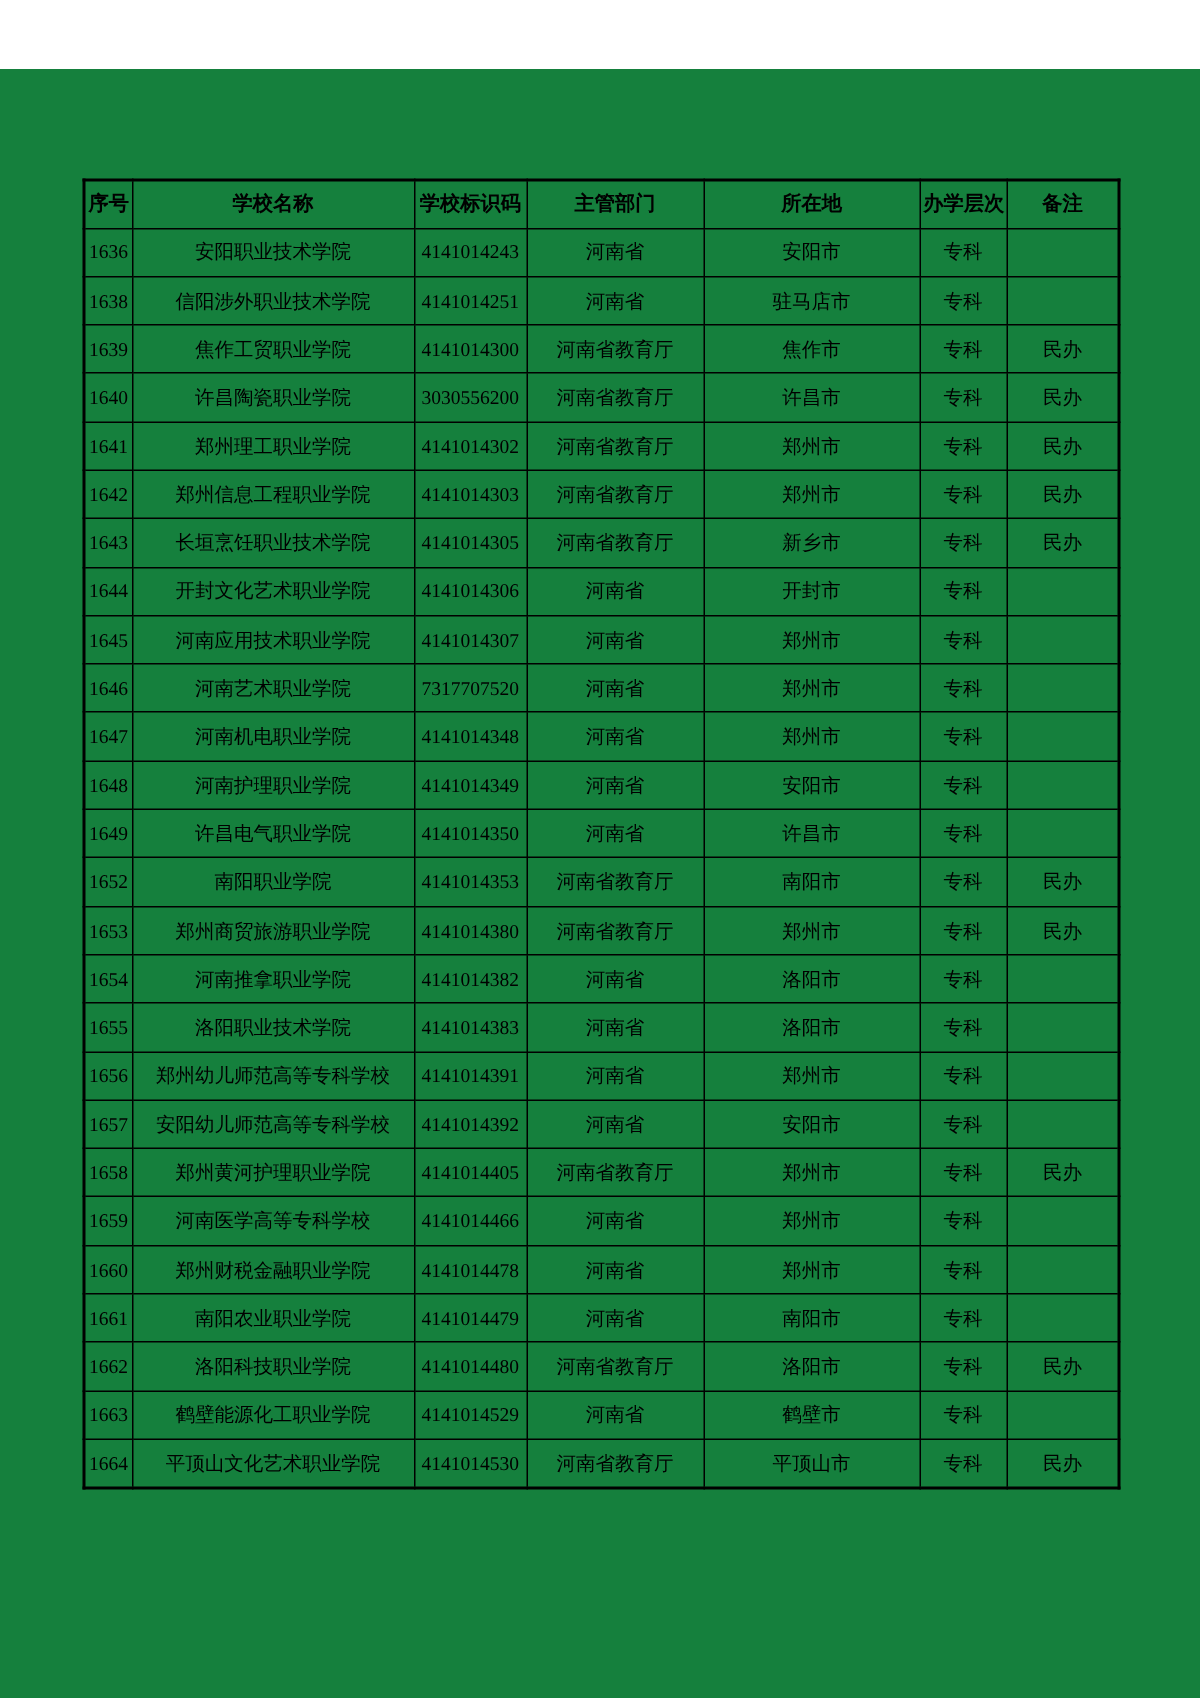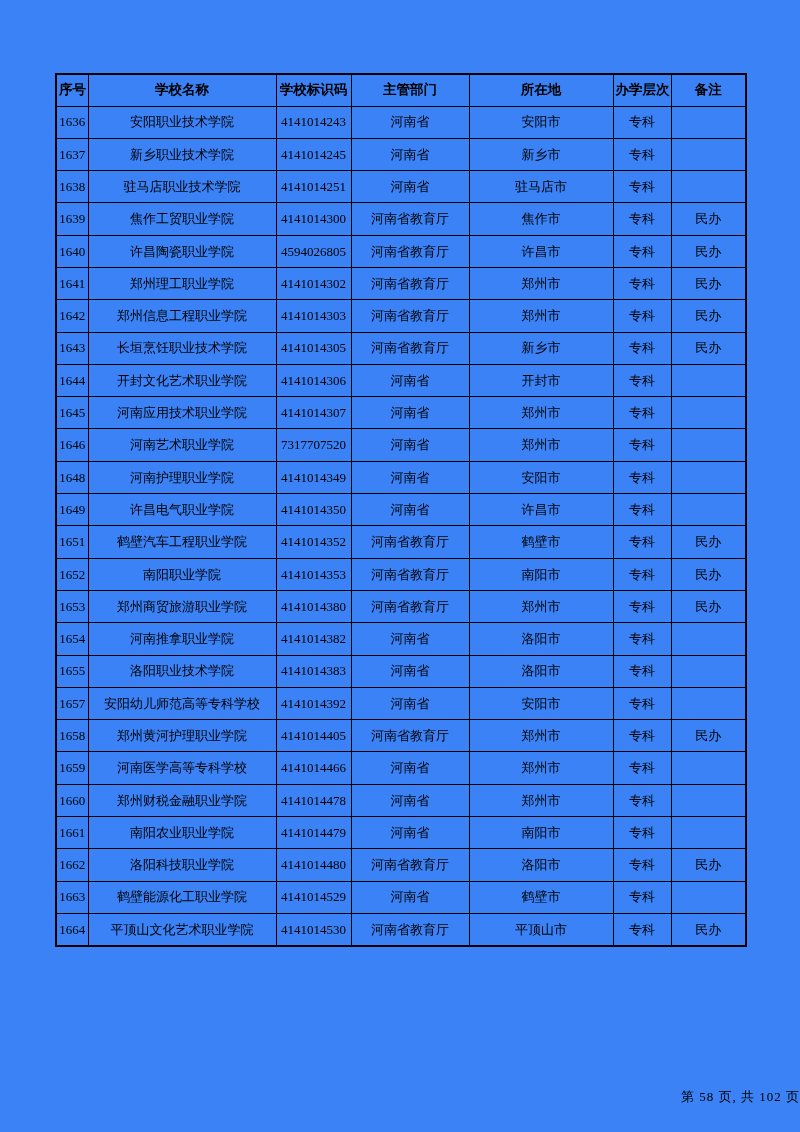--- a/index.html
+++ b/index.html
@@ -10,21 +10,22 @@
   body {
     width: 800px;
     height: 1132px;
     position: relative;
     font-family: "Liberation Serif", "DejaVu Serif", serif;
     color: #000000;
   }
   .page {
     position: absolute;
     inset: 0;
-    background: #3b82f6;
+    background: #15803d;
+    margin-top: 46px;
   }
   table.schools {
     position: absolute;
     left: 55px;
     top: 73px;
     width: 690px;
     border-collapse: collapse;
     table-layout: fixed;
     border: 2px solid #000000;
   }
@@ -90,50 +91,41 @@
         <tr>
           <td>1636</td>
           <td>安阳职业技术学院</td>
           <td>4141014243</td>
           <td>河南省</td>
           <td>安阳市</td>
           <td>专科</td>
           <td></td>
         </tr>
         <tr>
-          <td>1637</td>
-          <td>新乡职业技术学院</td>
-          <td>4141014245</td>
-          <td>河南省</td>
-          <td>新乡市</td>
-          <td>专科</td>
-          <td></td>
-        </tr>
-        <tr>
           <td>1638</td>
-          <td>驻马店职业技术学院</td>
+          <td>信阳涉外职业技术学院</td>
           <td>4141014251</td>
           <td>河南省</td>
           <td>驻马店市</td>
           <td>专科</td>
           <td></td>
         </tr>
         <tr>
           <td>1639</td>
           <td>焦作工贸职业学院</td>
           <td>4141014300</td>
           <td>河南省教育厅</td>
           <td>焦作市</td>
           <td>专科</td>
           <td>民办</td>
         </tr>
         <tr>
           <td>1640</td>
           <td>许昌陶瓷职业学院</td>
-          <td>4594026805</td>
+          <td>3030556200</td>
           <td>河南省教育厅</td>
           <td>许昌市</td>
           <td>专科</td>
           <td>民办</td>
         </tr>
         <tr>
           <td>1641</td>
           <td>郑州理工职业学院</td>
           <td>4141014302</td>
           <td>河南省教育厅</td>
@@ -180,47 +172,47 @@
         <tr>
           <td>1646</td>
           <td>河南艺术职业学院</td>
           <td>7317707520</td>
           <td>河南省</td>
           <td>郑州市</td>
           <td>专科</td>
           <td></td>
         </tr>
         <tr>
+          <td>1647</td>
+          <td>河南机电职业学院</td>
+          <td>4141014348</td>
+          <td>河南省</td>
+          <td>郑州市</td>
+          <td>专科</td>
+          <td></td>
+        </tr>
+        <tr>
           <td>1648</td>
           <td>河南护理职业学院</td>
           <td>4141014349</td>
           <td>河南省</td>
           <td>安阳市</td>
           <td>专科</td>
           <td></td>
         </tr>
         <tr>
           <td>1649</td>
           <td>许昌电气职业学院</td>
           <td>4141014350</td>
           <td>河南省</td>
           <td>许昌市</td>
           <td>专科</td>
           <td></td>
         </tr>
         <tr>
-          <td>1651</td>
-          <td>鹤壁汽车工程职业学院</td>
-          <td>4141014352</td>
-          <td>河南省教育厅</td>
-          <td>鹤壁市</td>
-          <td>专科</td>
-          <td>民办</td>
-        </tr>
-        <tr>
           <td>1652</td>
           <td>南阳职业学院</td>
           <td>4141014353</td>
           <td>河南省教育厅</td>
           <td>南阳市</td>
           <td>专科</td>
           <td>民办</td>
         </tr>
         <tr>
           <td>1653</td>
@@ -243,20 +235,29 @@
         <tr>
           <td>1655</td>
           <td>洛阳职业技术学院</td>
           <td>4141014383</td>
           <td>河南省</td>
           <td>洛阳市</td>
           <td>专科</td>
           <td></td>
         </tr>
         <tr>
+          <td>1656</td>
+          <td>郑州幼儿师范高等专科学校</td>
+          <td>4141014391</td>
+          <td>河南省</td>
+          <td>郑州市</td>
+          <td>专科</td>
+          <td></td>
+        </tr>
+        <tr>
           <td>1657</td>
           <td>安阳幼儿师范高等专科学校</td>
           <td>4141014392</td>
           <td>河南省</td>
           <td>安阳市</td>
           <td>专科</td>
           <td></td>
         </tr>
         <tr>
           <td>1658</td>

